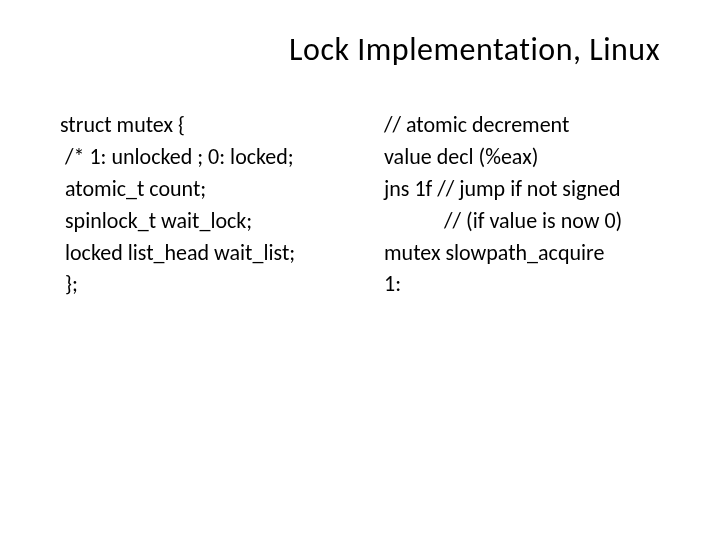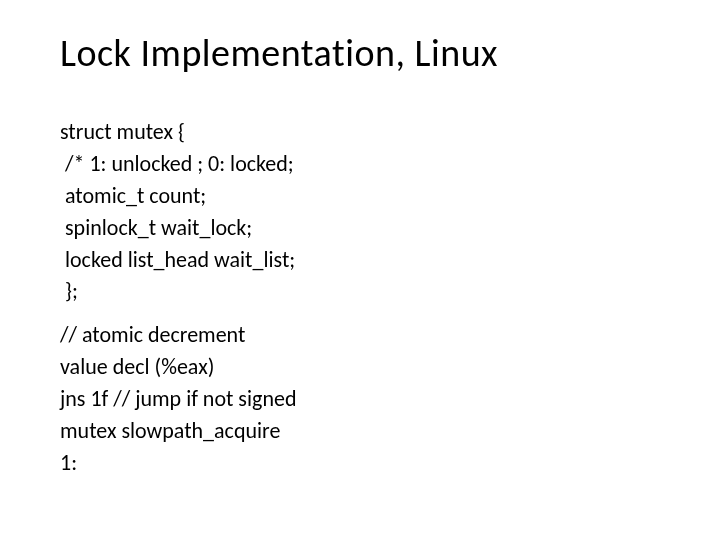--- a/index.html
+++ b/index.html
@@ -10,29 +10,29 @@
     body {
       width: 720px;
       height: 540px;
       background: #ffffff;
       font-family: Calibri, "Segoe UI", Arial, sans-serif;
       color: #000000;
       padding: 30px 60px 40px 60px;
       overflow: hidden;
     }
     .slide-title {
-      font-size: 38px;
+      font-size: 32px;
       font-weight: 400;
-      text-align: left;
+      text-align: right;
       margin-bottom: 40px;
       letter-spacing: 0.5px;
     }
     .content {
       display: flex;
-      flex-direction: column;
+      flex-direction: row;
       gap: 12px;
       margin-top: 22px;
     }
     .col {
       flex: 1;
       font-size: 22px;
       line-height: 1.45;
     }
     .col-left {
       flex: 0 0 52%;
@@ -61,16 +61,17 @@
     <div class="line"> /* 1: unlocked ; 0: locked;</div>
     <div class="line"> atomic_t count;</div>
     <div class="line"> spinlock_t wait_lock;</div>
     <div class="line"> locked list_head wait_list;</div>
     <div class="line"> };</div>
   </div>
   <div class="col col-right">
     <div class="line">// atomic decrement</div>
     <div class="line">value decl (%eax)</div>
     <div class="line">jns 1f // jump if not signed</div>
+    <div class="line indent3">// (if value is now 0)</div>
     <div class="line">mutex slowpath_acquire</div>
     <div class="line">1:</div>
   </div>
 </div>
 
 </body></html>

